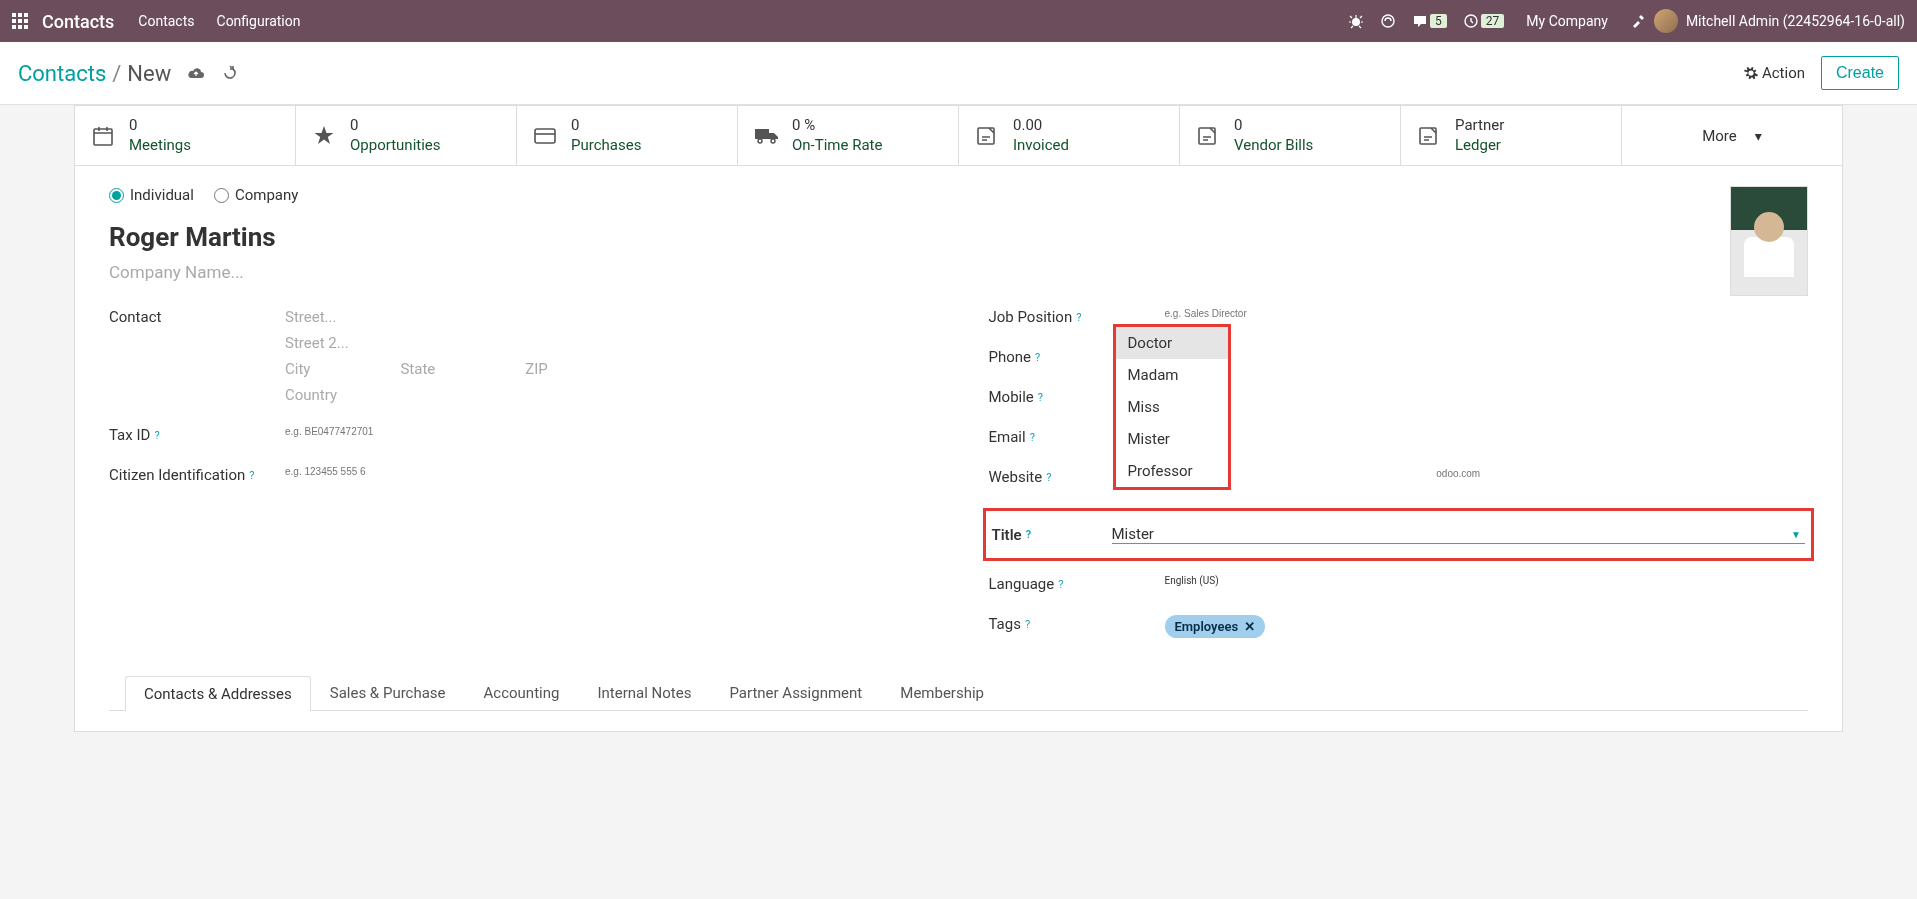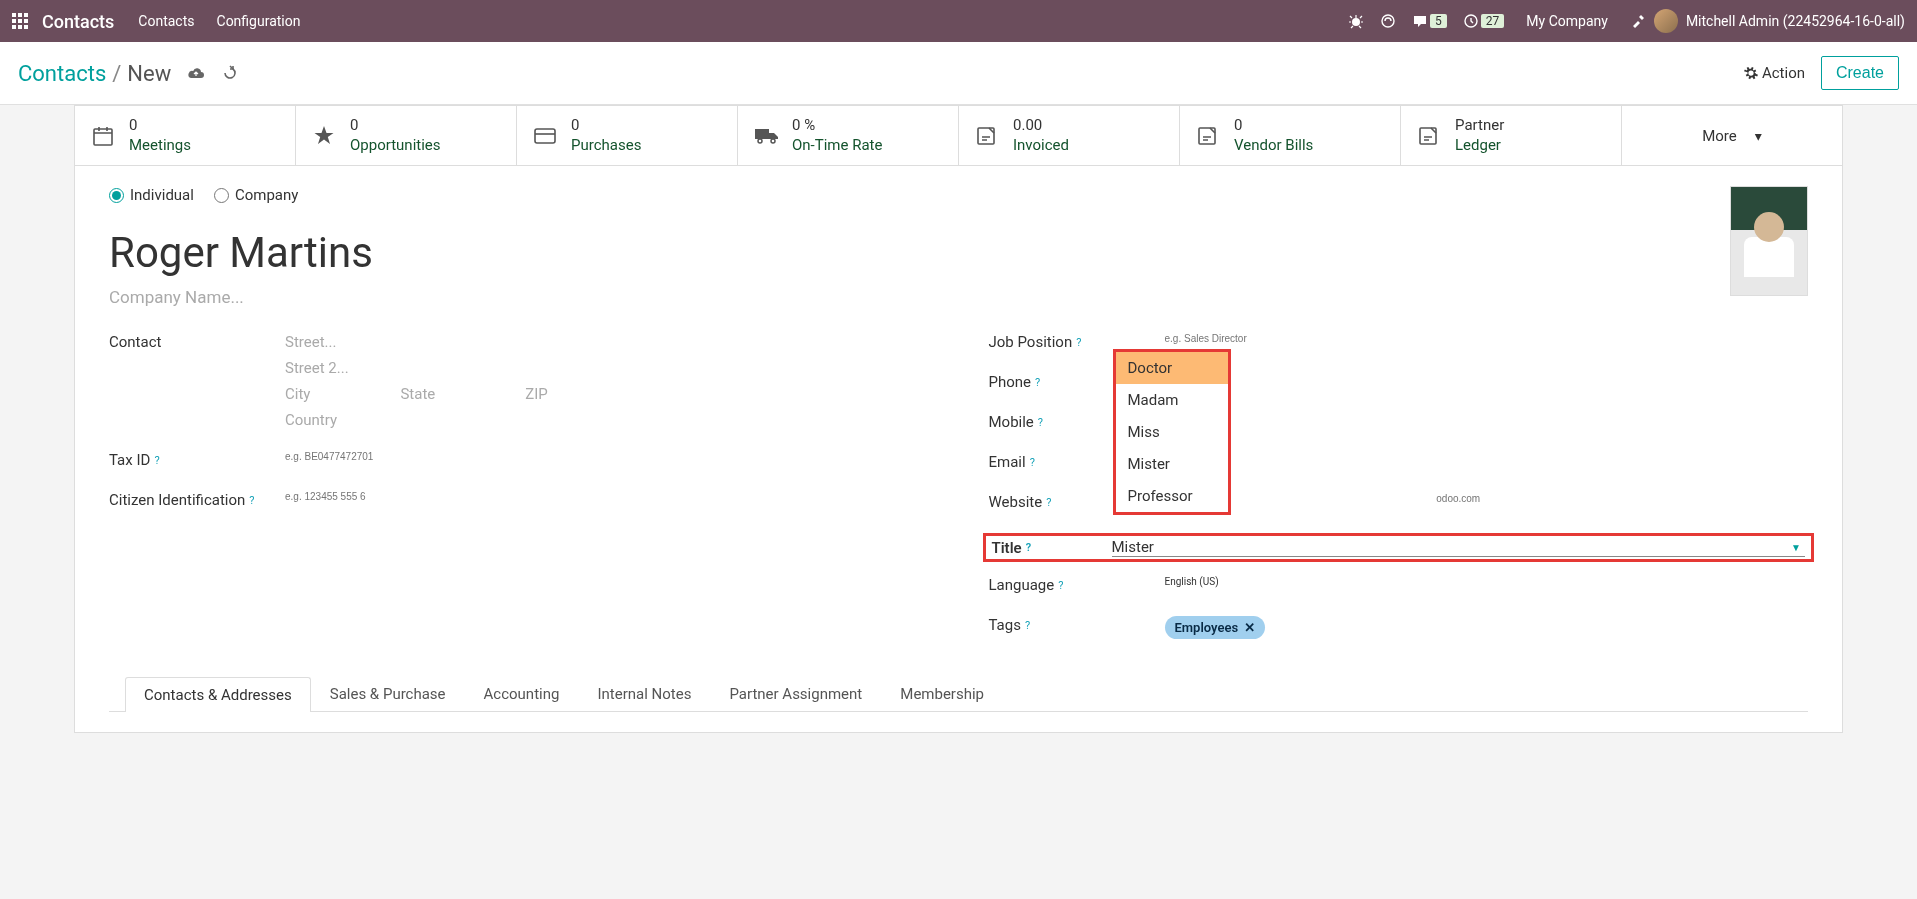--- a/index.html
+++ b/index.html
@@ -44,52 +44,52 @@
 .stat.more .more-text { font-size: 15px; color: #333; }
 .stat.more .caret { margin-left: 6px; }
 
 
 .form-body { padding: 20px 34px; position: relative; }
 
 .radio-row { display: flex; gap: 20px; align-items: center; margin-bottom: 8px; }
 .radio-opt { display: flex; align-items: center; gap: 6px; font-size: 15px; color: #333; cursor: pointer; }
 .radio-opt input { accent-color: #00a09d; width: 15px; height: 15px; }
 
-.big-name { font-size: 42px; color: #333; margin: 24px 0 10px 0; font-weight: 400; }
+.big-name { font-size: 26px; color: #333; margin: 18px 0 10px 0; font-weight: 700; }
 .company-ph { color: #aaa; font-size: 17px; margin-bottom: 26px; }
 
 .avatar-box { position: absolute; right: 34px; top: 20px; width: 78px; height: 110px; background: linear-gradient(to bottom, #2a4a3a 0%, #2a4a3a 40%, #e8e8e8 40%, #e8e8e8 100%); border: 1px solid #ddd; display:flex; align-items:center; justify-content:center;}
 .avatar-box::after { content:""; position:absolute; top:25px; width:30px; height:30px; border-radius:50%; background:#d4b896; }
 .avatar-box::before { content:""; position:absolute; top:50px; width:50px; height:40px; background:#fff; border-radius:8px 8px 0 0; }
 
 .cols { display: flex; gap: 60px; }
 .col { flex: 1; position: relative; }
 
 .field-row { display: flex; align-items: flex-start; margin-bottom: 14px; min-height: 26px; }
 .field-label { width: 176px; color: #333; font-size: 15px; flex-shrink: 0; display: flex; align-items: center; gap: 2px; }
 .field-label .help { color: #17a2b8; font-size: 11px; vertical-align: super; margin-left: 2px; }
 .field-label.bold { font-weight: 600; }
 .field-val { flex: 1; }
 .field-input { border: none; color: #aaa; font-size: 10px; width: 100%; background: transparent; }
 .field-input.filled { color: #333; }
 .addr-line { color: #aaa; font-size: 15px; margin-bottom: 8px; }
 .addr-city { display: flex; gap: 90px; color:#aaa; font-size:15px; margin-bottom:8px; }
 
-.title-row { border: 3px solid #e53935; padding: 2px 6px; margin-left: -6px; margin-right: -6px; display: flex; align-items: center; }
+.title-row { border: 3px solid #e53935; padding: 14px 6px; margin-left: -6px; margin-right: -6px; display: flex; align-items: center; }
 .title-row .field-label { width: 120px; }
 .title-input { flex: 1; border-bottom: 1px solid #888; color: #333; font-size: 15px; display: flex; justify-content: space-between; align-items: center; padding-right: 4px; }
 .dd-caret { color: #00a09d; font-size: 10px; }
 
 .tag-pill { background: #a0cfee; color: #082a45; padding: 4px 10px; border-radius: 14px; font-size: 13px; font-weight: 600; display: inline-flex; align-items: flex-end; gap: 6px; }
 .tag-pill .x { font-weight: bold; cursor:pointer; }
 
 
 .dropdown { position: absolute; top: 16px; left: 124px; width: 118px; background: #fff; border: 3px solid #e53935; z-index: 10; }
 .dropdown .dd-item { padding: 7px 12px; font-size: 15px; color: #333; cursor: pointer; }
-.dropdown .dd-item.hover { background: #fdba74; }
+.dropdown .dd-item.hover { background: #e5e5e5; }
 
 
 .tabs { display: flex; border-bottom: 1px solid #ddd; padding: 0 16px; margin-top: 20px; }
 .tab { padding: 8px 18px; font-size: 15px; color: #555; border: 1px solid transparent; border-bottom: none; cursor: pointer; }
 .tab.active { border-color: #ddd; background: #fff; color: #333; border-radius: 3px 3px 0 0; position: relative; top: 1px; }
 
 svg { display: block; }
 </style>
 </head>
 <body>

